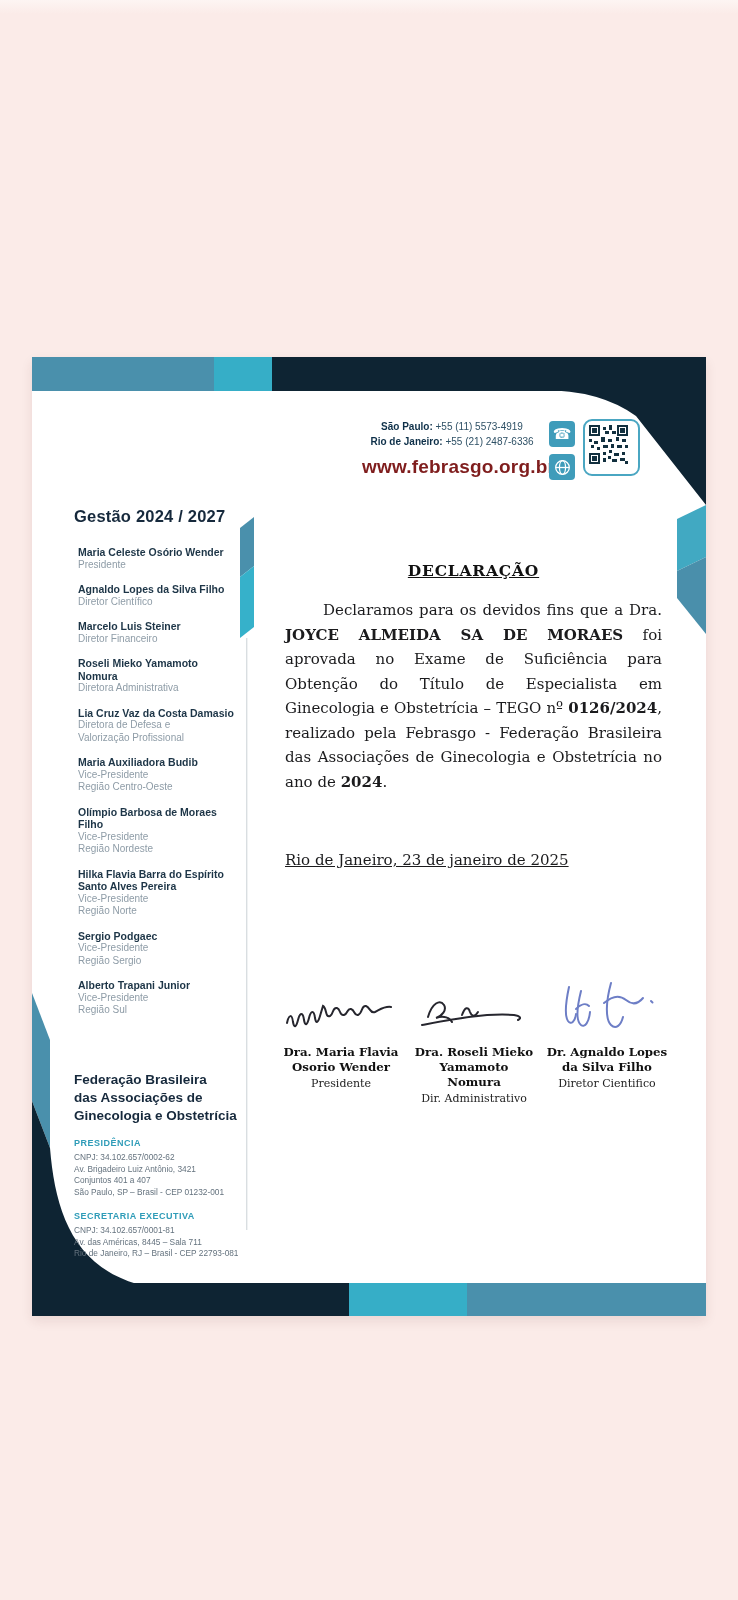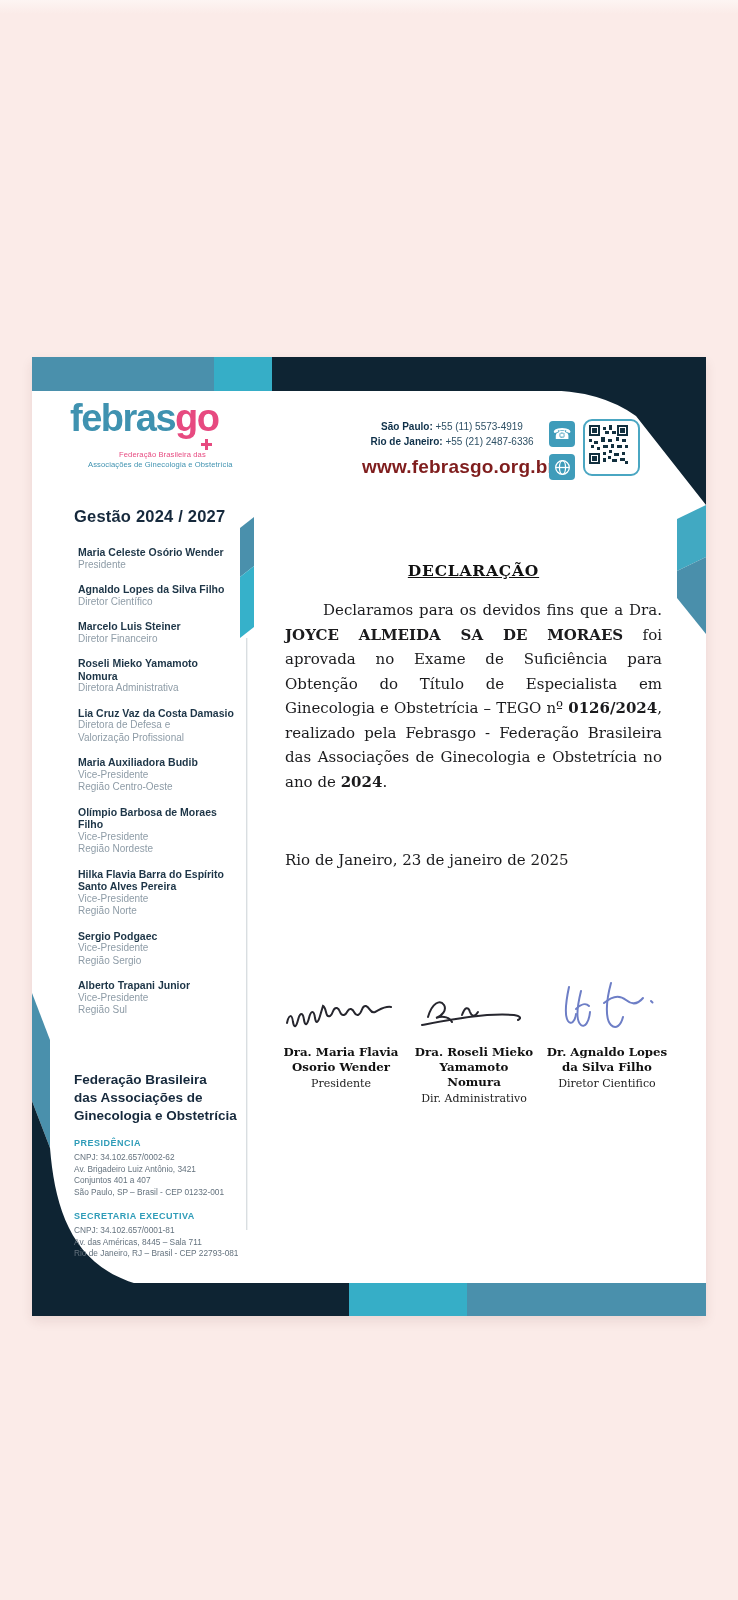--- a/index.html
+++ b/index.html
@@ -50,21 +50,21 @@
   .addr-line{font-size:8.3px;color:#64727e;line-height:11.5px;}
 
   
   .doc-title{position:absolute;left:253px;top:204px;width:377px;text-align:center;
     font-family:"DejaVu Serif",serif;font-size:15.5px;font-weight:bold;color:#111;
     text-decoration:underline;letter-spacing:.8px;}
   .para{position:absolute;left:253px;top:241px;width:377px;
     font-family:"DejaVu Serif",serif;font-size:15px;line-height:24.5px;color:#1b1b1d;
     text-align:justify;text-indent:38px;}
   .date-line{position:absolute;left:253px;top:494px;width:377px;
-    font-family:"DejaVu Serif",serif;font-size:15px;color:#1b1b1d;}
+    font-family:"DejaVu Serif",serif;font-size:15px;color:#1b1b1d;text-decoration:underline;}
   .sigs{position:absolute;left:247px;top:618px;width:390px;display:flex;justify-content:space-between;}
   .sig-col{width:124px;text-align:center;}
   .sig-draw{height:58px;display:flex;align-items:flex-end;justify-content:center;}
   .sig-name{font-family:"DejaVu Serif",serif;font-size:11.8px;font-weight:bold;color:#111;line-height:15px;margin-top:12px;}
   .sig-role{font-family:"DejaVu Serif",serif;font-size:11px;color:#222;margin-top:2px;}
 </style>
 </head>
 <body>
 
 <div class="page">
@@ -86,29 +86,20 @@
     <rect x="214" y="281" width="1.4" height="592" fill="#d9dee1"></rect>
 
     <polygon points="0,636 18,683 18,791 0,744" fill="#4a90ac"></polygon>
     <path d="M0,744 L18,791 C23,852 40,908 105,927 L0,927 Z" fill="#0e2433"></path>
 
     <rect x="0" y="926" width="317" height="33" fill="#0e2433"></rect>
     <rect x="317" y="926" width="118" height="33" fill="#36aec7"></rect>
     <rect x="435" y="926" width="239" height="33" fill="#4a90ac"></rect>
   </svg>
 
-  <div class="logo-block">
-    <div class="logo-word">
-      <span class="logo-part1">febras</span><span class="logo-go"><span>go</span><span class="venus-cross"></span></span>
-    </div>
-    <div class="taglines">
-      <div class="tagline1">Federação Brasileira das</div>
-      <div class="tagline2">Associações de Ginecologia e Obstetrícia</div>
-    </div>
-  </div>
 
   <div class="contact-text">
     <div class="phone-line"><b>São Paulo:</b><span> +55 (11) 5573-4919</span></div>
     <div class="phone-line"><b>Rio de Janeiro:</b><span> +55 (21) 2487-6336</span></div>
     <div class="website">www.febrasgo.org.br</div>
   </div>
   <div class="contact-icons">
     <div class="icon-sq">
         <span>☎</span>
       </div>

